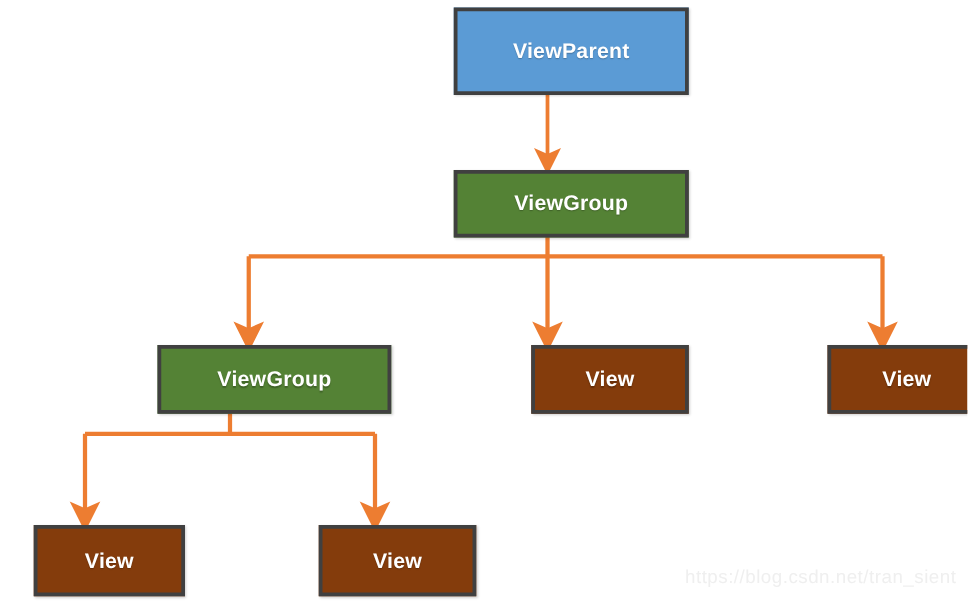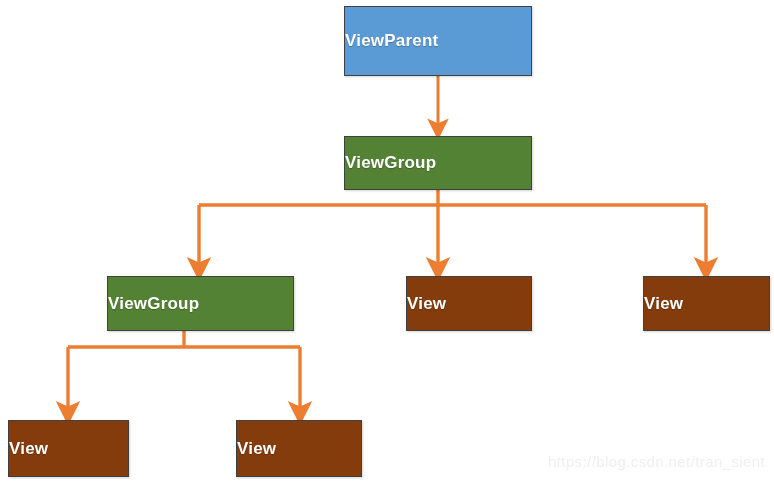--- a/index.html
+++ b/index.html
@@ -24,29 +24,30 @@
     top: 0;
     width: 774px;
     height: 485px;
     pointer-events: none;
   }
   .node {
     position: absolute;
     box-sizing: border-box;
     display: flex;
     align-items: center;
-    justify-content: flex-start;
+    justify-content: center;
     color: #ffffff;
     font-weight: bold;
     font-size: 17px;
     letter-spacing: 0.2px;
-    border: 1px solid #404040;
+    border: 3px solid #404040;
     box-shadow: 1px 1px 2px rgba(0,0,0,0.18);
     text-shadow: 0 1px 1px rgba(0,0,0,0.25);
     z-index: 3;
+    margin-left: 19px;
   }
   .node-label {
     pointer-events: none;
     white-space: nowrap;
   }
   .watermark {
     position: absolute;
     left: 548px;
     top: 453px;
     font-size: 15px;

